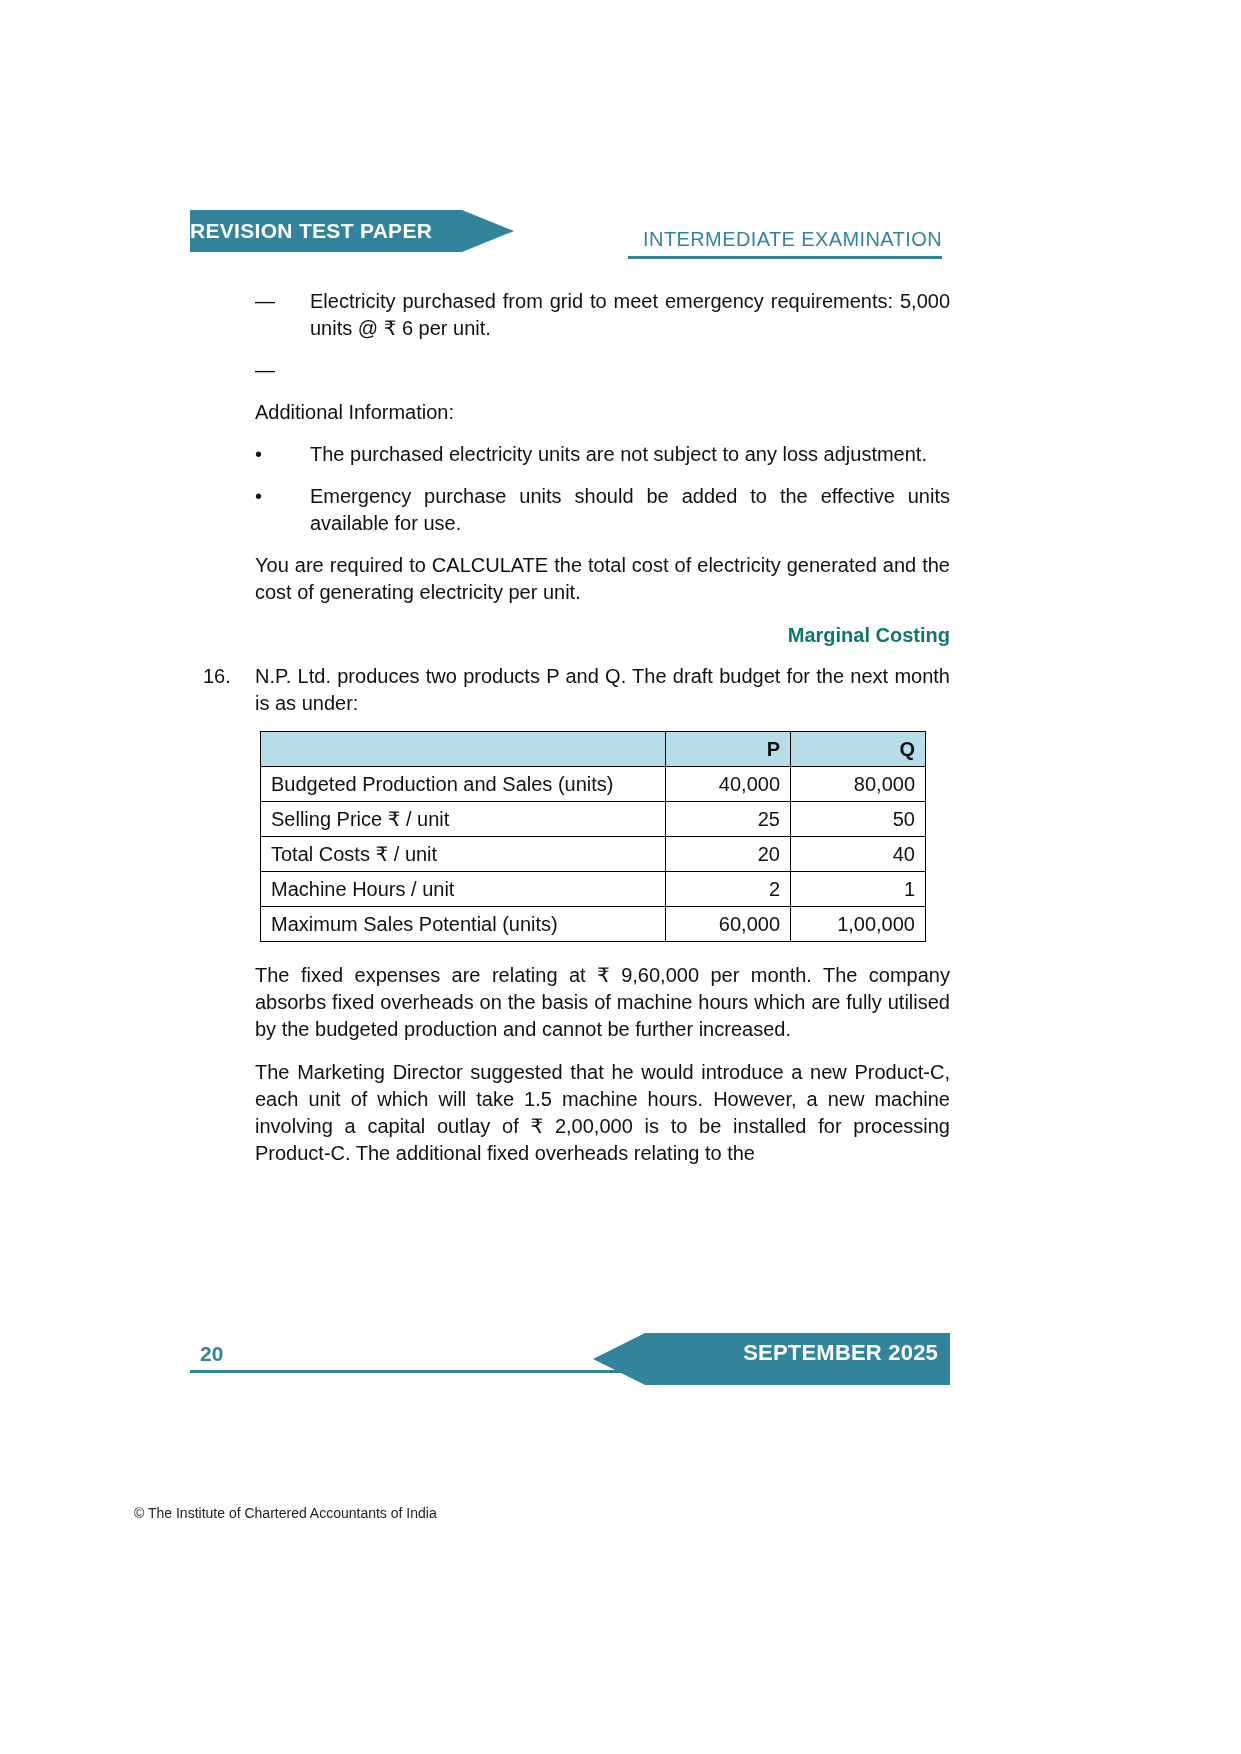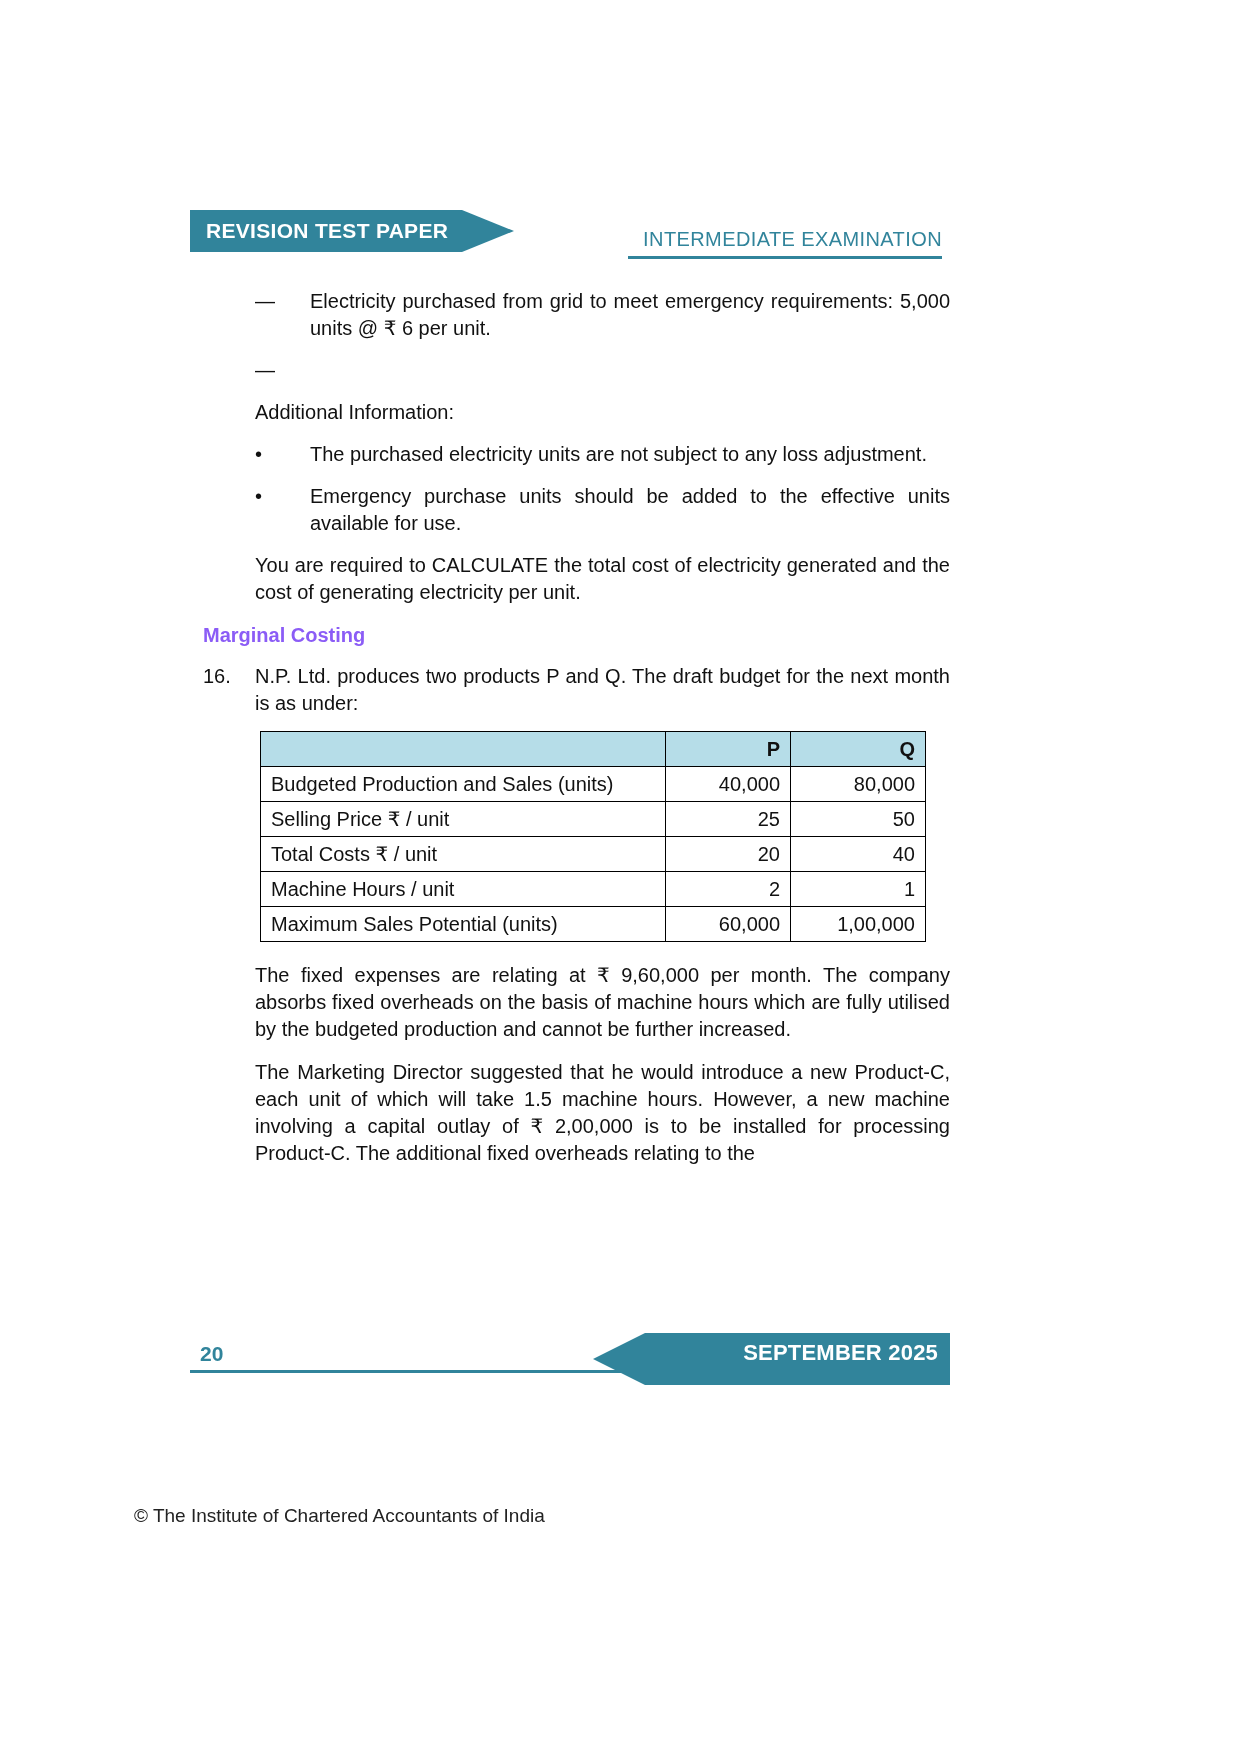--- a/index.html
+++ b/index.html
@@ -16,21 +16,21 @@
 
   
   .banner-top {
     position: absolute;
     top: 210px; left: 190px;
     width: 324px; height: 42px;
     background: #31849B;
     color: #ffffff;
     font-size: 21px; font-weight: bold;
     line-height: 42px;
-    padding-left: 16px;
+    padding-left: 0;
     letter-spacing: 0.3px;
     clip-path: polygon(0 0, calc(100% - 52px) 0, 100% 50%, calc(100% - 52px) 100%, 0 100%);
   }
   .exam-title {
     position: absolute;
     top: 228px; right: 299px;
     color: #31849B;
     font-size: 20px; font-weight: normal;
     letter-spacing: 0.4px;
     white-space: nowrap;
@@ -67,24 +67,25 @@
     padding-left: 65px;
     margin-bottom: 15px;
   }
   .para {
     padding-left: 65px;
     text-align: justify;
     margin-bottom: 16px;
   }
   .section-heading {
     padding-left: 13px;
-    color: #8b5cf6;
+    color: #0f766e;
     font-size: 20px;
     font-weight: bold;
     margin: 6px 0 14px 0;
+    text-align: right;
   }
   .question-row {
     display: flex;
     padding-left: 13px;
     margin-bottom: 14px;
   }
   .question-number {
     width: 52px;
     flex: 0 0 52px;
   }
@@ -135,21 +136,21 @@
     font-size: 22px; font-weight: bold;
     line-height: 40px;
     text-align: right;
     padding-right: 12px;
     letter-spacing: 0.2px;
     clip-path: polygon(0 50%, 52px 0, 100% 0, 100% 100%, 52px 100%);
   }
   .copyright {
     position: absolute;
     top: 1505px; left: 134px;
-    font-size: 19px;
+    font-size: 14px;
     color: #222;
   }
 </style>
 </head>
 <body>
 
 <div class="page">
 
   <div class="banner-top">REVISION TEST PAPER</div>
   <div class="exam-title">INTERMEDIATE EXAMINATION</div>

